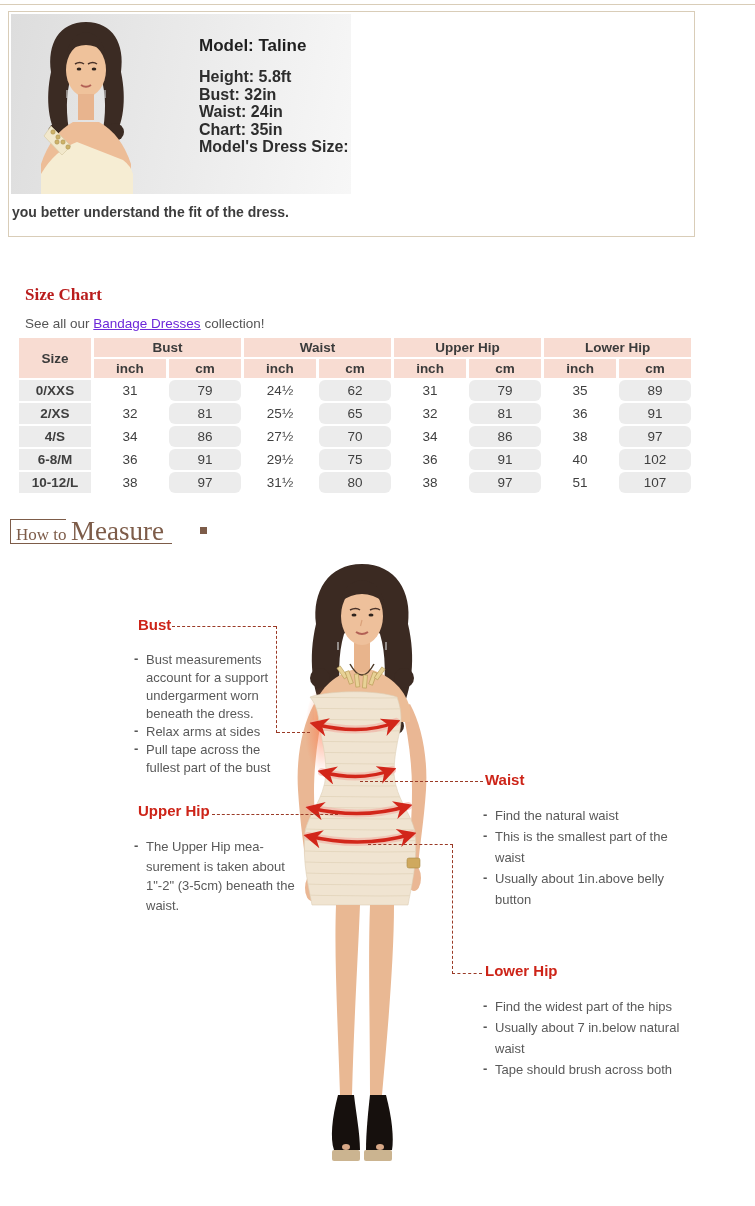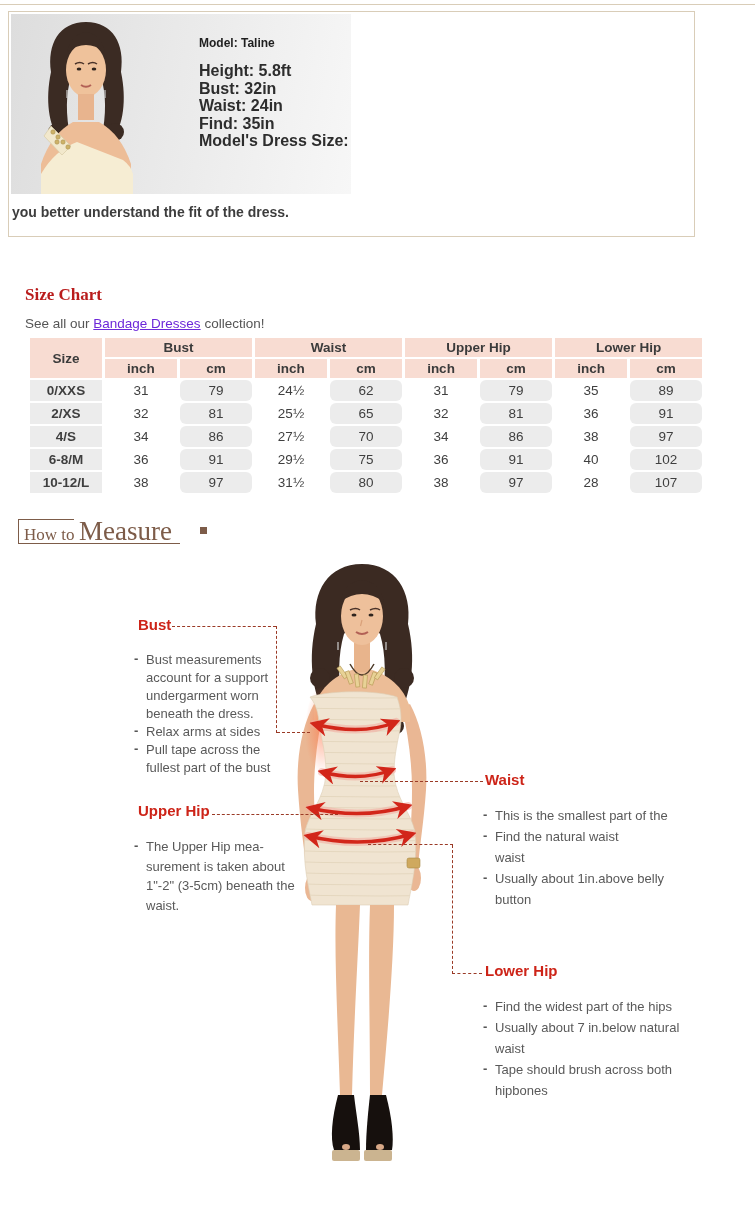--- a/index.html
+++ b/index.html
@@ -5,40 +5,40 @@
   html,body { margin:0; padding:0; background:#fff; }
   #page { position:relative; width:755px; height:1206px; background:#fff; overflow:hidden;
           font-family:"Liberation Sans","DejaVu Sans",sans-serif; }
 
   
   .top-rule { position:absolute; left:0; top:4px; width:755px; height:0; border-top:1px solid #d9cdb8; }
   .model-box { position:absolute; left:8px; top:11px; width:685px; height:224px; border:1px solid #d9cdb8; background:#fff; }
   .model-photo { position:absolute; left:2px; top:2px; width:340px; height:180px;
                  background:linear-gradient(100deg,#dddddd 0%,#e9e9e9 45%,#f7f7f7 100%); overflow:hidden; }
   .photo-text { position:absolute; left:188px; top:22px; }
-  .photo-title { font-size:12px; font-weight:bold; color:#1f1f1f; margin-bottom:12px; }
+  .photo-title { font-size:17px; font-weight:bold; color:#1f1f1f; margin-bottom:12px; }
   .photo-line { font-size:16px; font-weight:bold; color:#2d2d2d; line-height:17.5px; white-space:nowrap; }
   .model-caption { position:absolute; left:3px; top:191px; font-size:14px; font-weight:bold; color:#3d3d3d; line-height:19px; }
 
   
   .sc-heading { position:absolute; left:25px; top:285px; font-family:"Liberation Serif","DejaVu Serif",serif;
                 font-size:17px; font-weight:bold; color:#b91c1c; }
   .collection-line { position:absolute; left:25px; top:316px; font-size:13.5px; color:#555; }
   .collection-line a { color:#6d28d9; text-decoration:underline; cursor:pointer; }
 
-  table.size-chart { position:absolute; left:27px; top:336px; width:678px; table-layout:fixed;
+  table.size-chart { position:absolute; left:16px; top:336px; width:678px; table-layout:fixed;
                      border-collapse:separate; border-spacing:3px 2px; font-size:13.5px; }
   table.size-chart th { background:#f8dcd2; font-weight:bold; color:#3b3b3b; height:19px; padding:0; text-align:center; }
   table.size-chart td { height:21px; padding:0; text-align:center; color:#3f3f3f; }
   td.c-size { background:#ececec; font-weight:bold; color:#333; }
   td.c-inch { background:#ffffff; }
   td.c-cm   { background:#ececec;border-radius:6px; }
 
   
-  .htm-heading { position:absolute; left:18px; top:520px; }
+  .htm-heading { position:absolute; left:10px; top:520px; }
   .htm-box { position:relative; display:inline-block; height:22px; padding:0 8px 1px 5px;
              border-left:1px solid #7d5c49; border-bottom:1px solid #7d5c49; }
   .htm-box::after { content:""; position:absolute; left:-1px; top:-1px; width:56px; height:4px;
                     border-top:1px solid #7d5c49; }
   .htm-small { font-family:"Liberation Serif","DejaVu Serif",serif; font-size:17px; color:#7d5c49; }
   .htm-large { font-family:"Liberation Serif","DejaVu Serif",serif; font-size:27px; color:#7d5c49; line-height:22px; }
   .htm-square { position:absolute; left:200px; top:527px; width:7px; height:7px; background:#7d5c49; }
 
   
   .m-label { position:absolute; font-size:15px; font-weight:bold; color:#cd2418; white-space:nowrap; }
@@ -89,21 +89,21 @@
             <circle cx="57" cy="133" r="2.2"></circle>
               <circle cx="46" cy="128" r="2.2"></circle>
           </g>
         </g>
       </svg>
       <div class="photo-text">
         <div class="photo-title">Model: Taline</div>
         <div class="photo-line">Height: 5.8ft</div>
         <div class="photo-line">Bust: 32in</div>
         <div class="photo-line">Waist: 24in</div>
-        <div class="photo-line">Find: 35in</div>
+        <div class="photo-line">Chart: 35in</div>
         <div class="photo-line">Model's Dress Size: 2</div>
       </div>
     </div>
     <div class="model-caption">
       <div>you better understand the fit of the dress.</div>
     </div>
   </div>
 
   <div class="sc-heading">Size Chart</div>
   <div class="collection-line">
@@ -187,21 +187,21 @@
         <td class="c-cm">102</td>
       </tr>
       <tr>
         <td class="c-size">10-12/L</td>
         <td class="c-inch">38</td>
         <td class="c-cm">97</td>
         <td class="c-inch">31½</td>
         <td class="c-cm">80</td>
         <td class="c-inch">38</td>
         <td class="c-cm">97</td>
-        <td class="c-inch">28</td>
+        <td class="c-inch">51</td>
         <td class="c-cm">107</td>
       </tr>
     </tbody>
   </table>
 
   <div class="htm-heading">
     <span class="htm-box"><span class="htm-small">How to</span> <span class="htm-large">Measure</span></span>
   </div>
   <div class="htm-square"></div>
 
@@ -299,31 +299,30 @@
 
   <ul class="m-list bust-list">
     <li>Bust measurements account for a support undergarment worn beneath the dress.</li>
     <li>Relax arms at sides</li>
     <li>Pull tape across the fullest part of the bust</li>
   </ul>
   <ul class="m-list uh-list">
     <li>The Upper Hip mea-surement is taken about 1"-2" (3-5cm) beneath the waist.</li>
   </ul>
   <ul class="m-list waist-list">
+    <li>Find the natural waist</li>
     <li>This is the smallest part of the</li>
-    <li>Find the natural waist</li>
     <li style="padding-left:13px; list-style:none;" class="no-marker">waist</li>
     <li>Usually about 1in.above belly</li>
     <li style="padding-left:13px;" class="no-marker">button</li>
   </ul>
   <ul class="m-list lh-list">
     <li>Find the widest part of the hips</li>
     <li>Usually about 7 in.below natural</li>
     <li class="no-marker">waist</li>
     <li>Tape should brush across both</li>
-    <li class="no-marker">hipbones</li>
   </ul>
 
 </div>
 
 <style>
   .m-list li.no-marker::before { content:""; }
 </style>
 
 </body></html>

